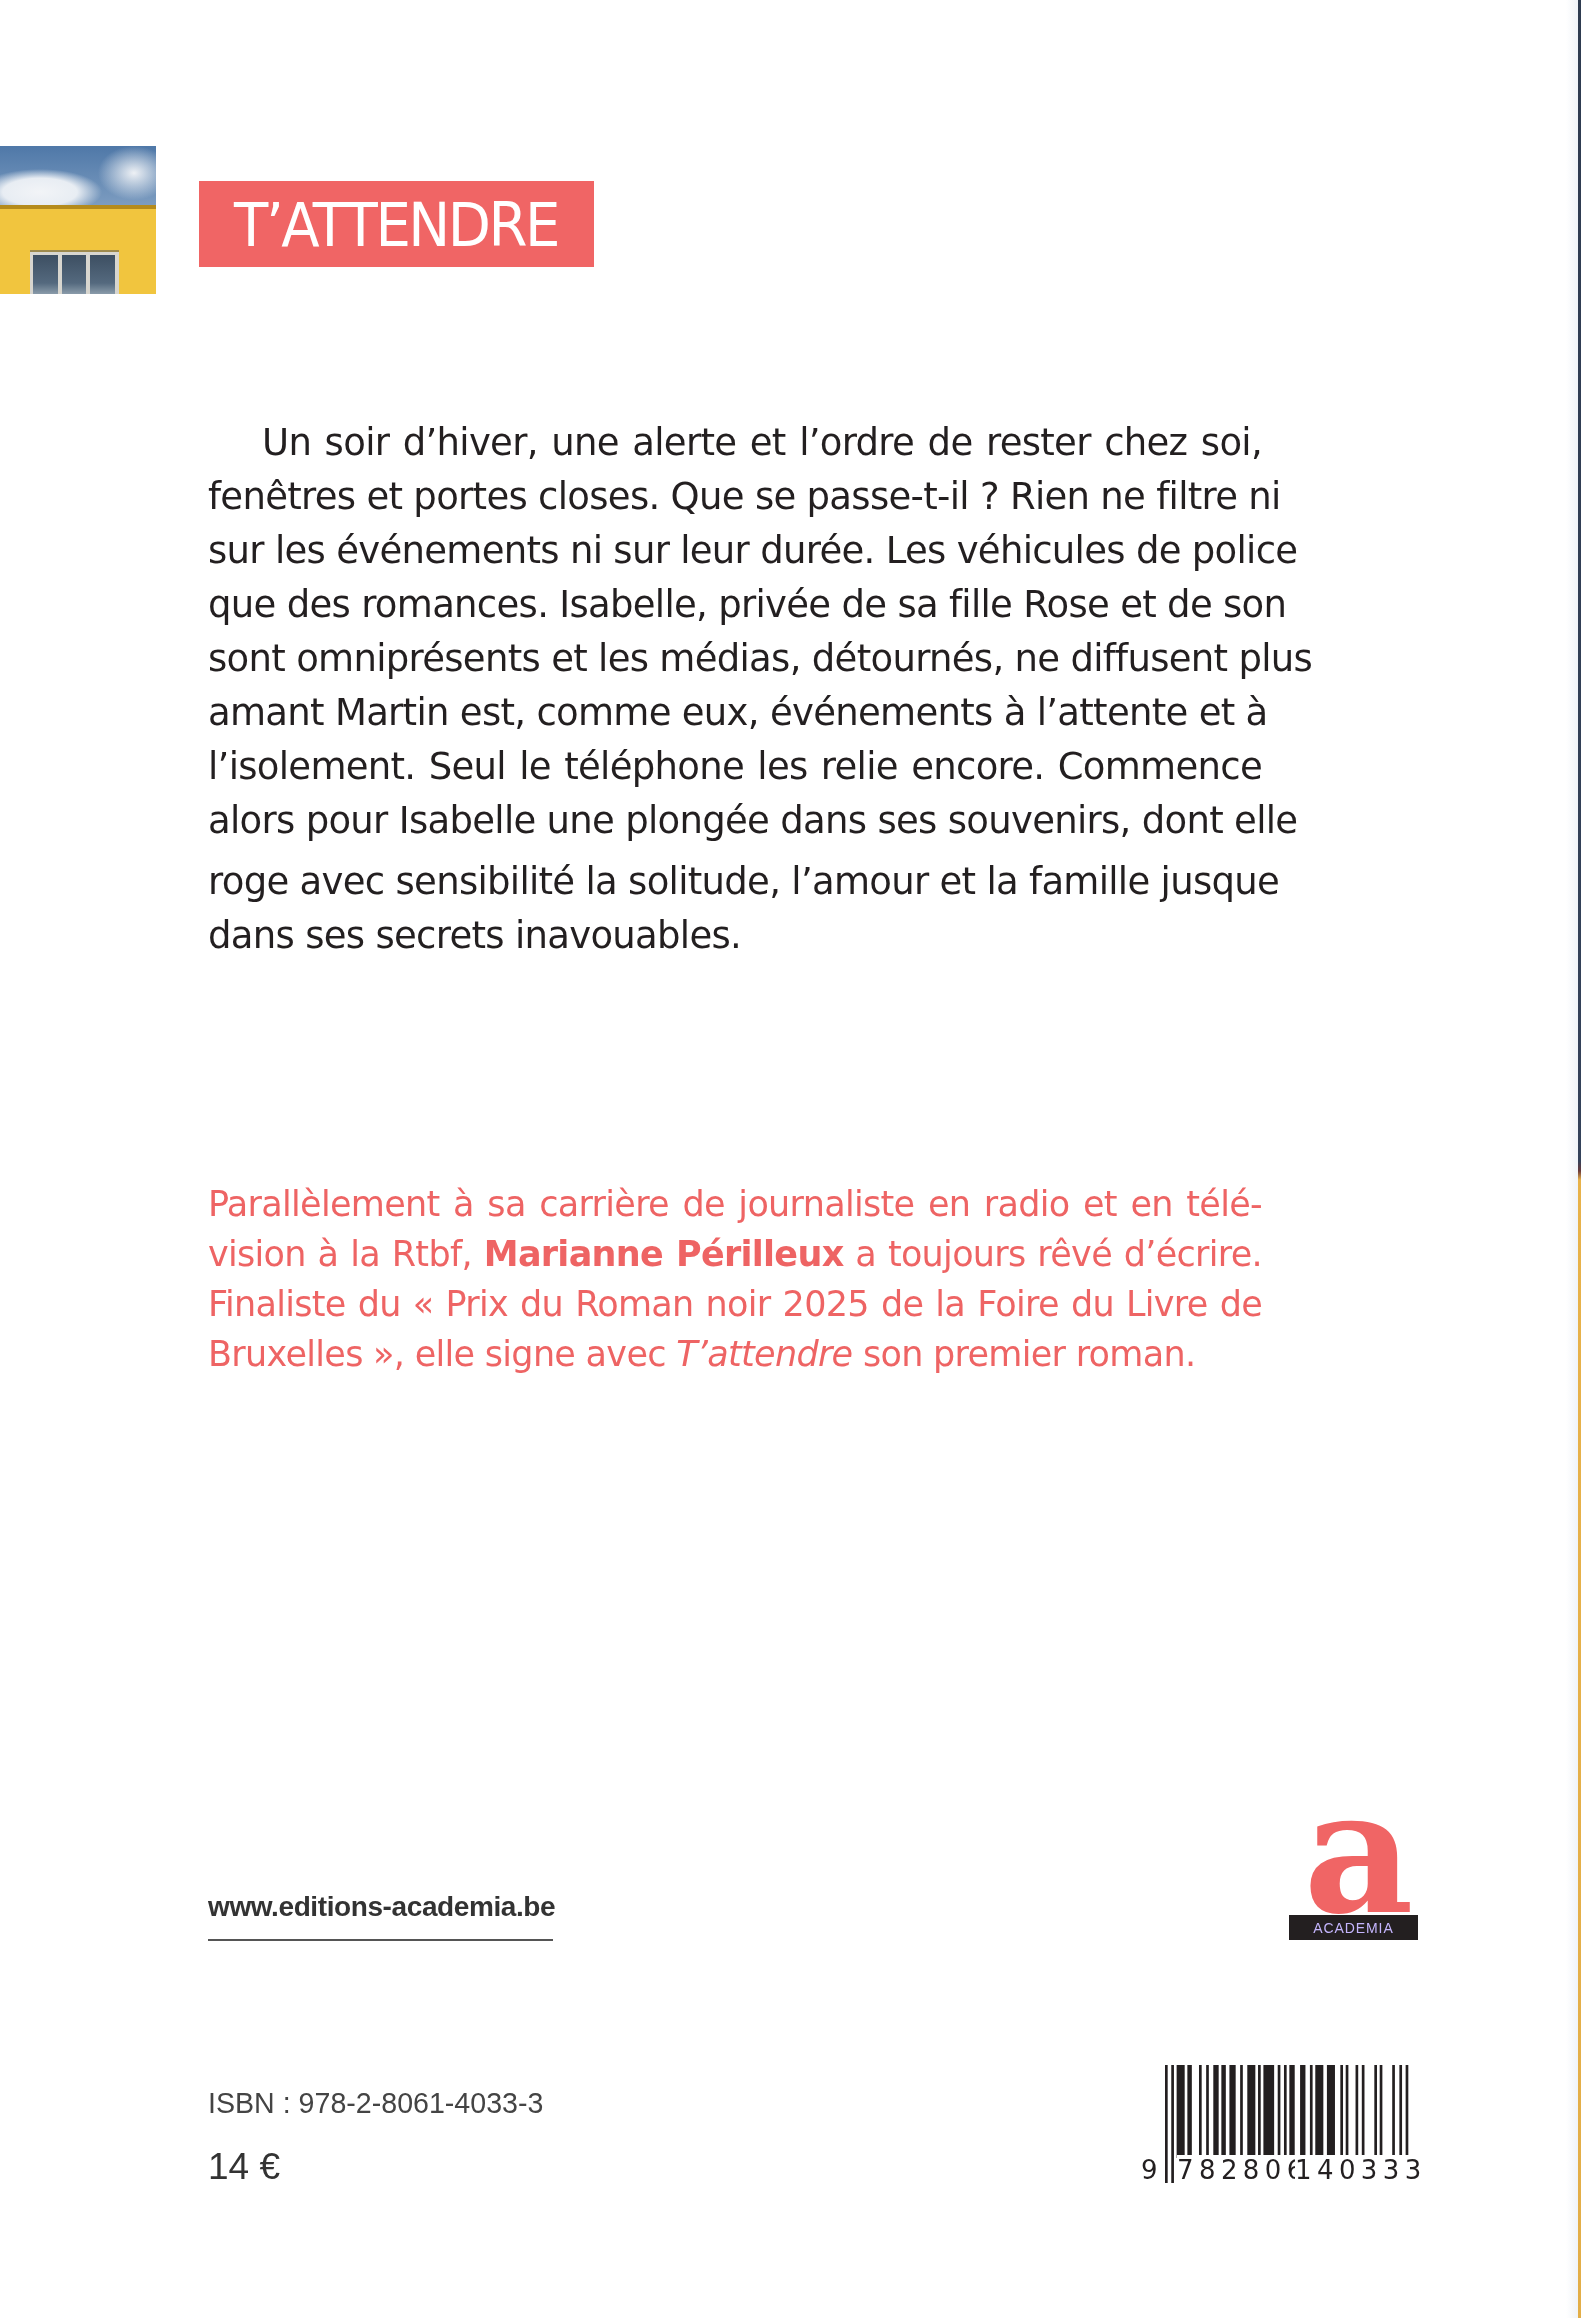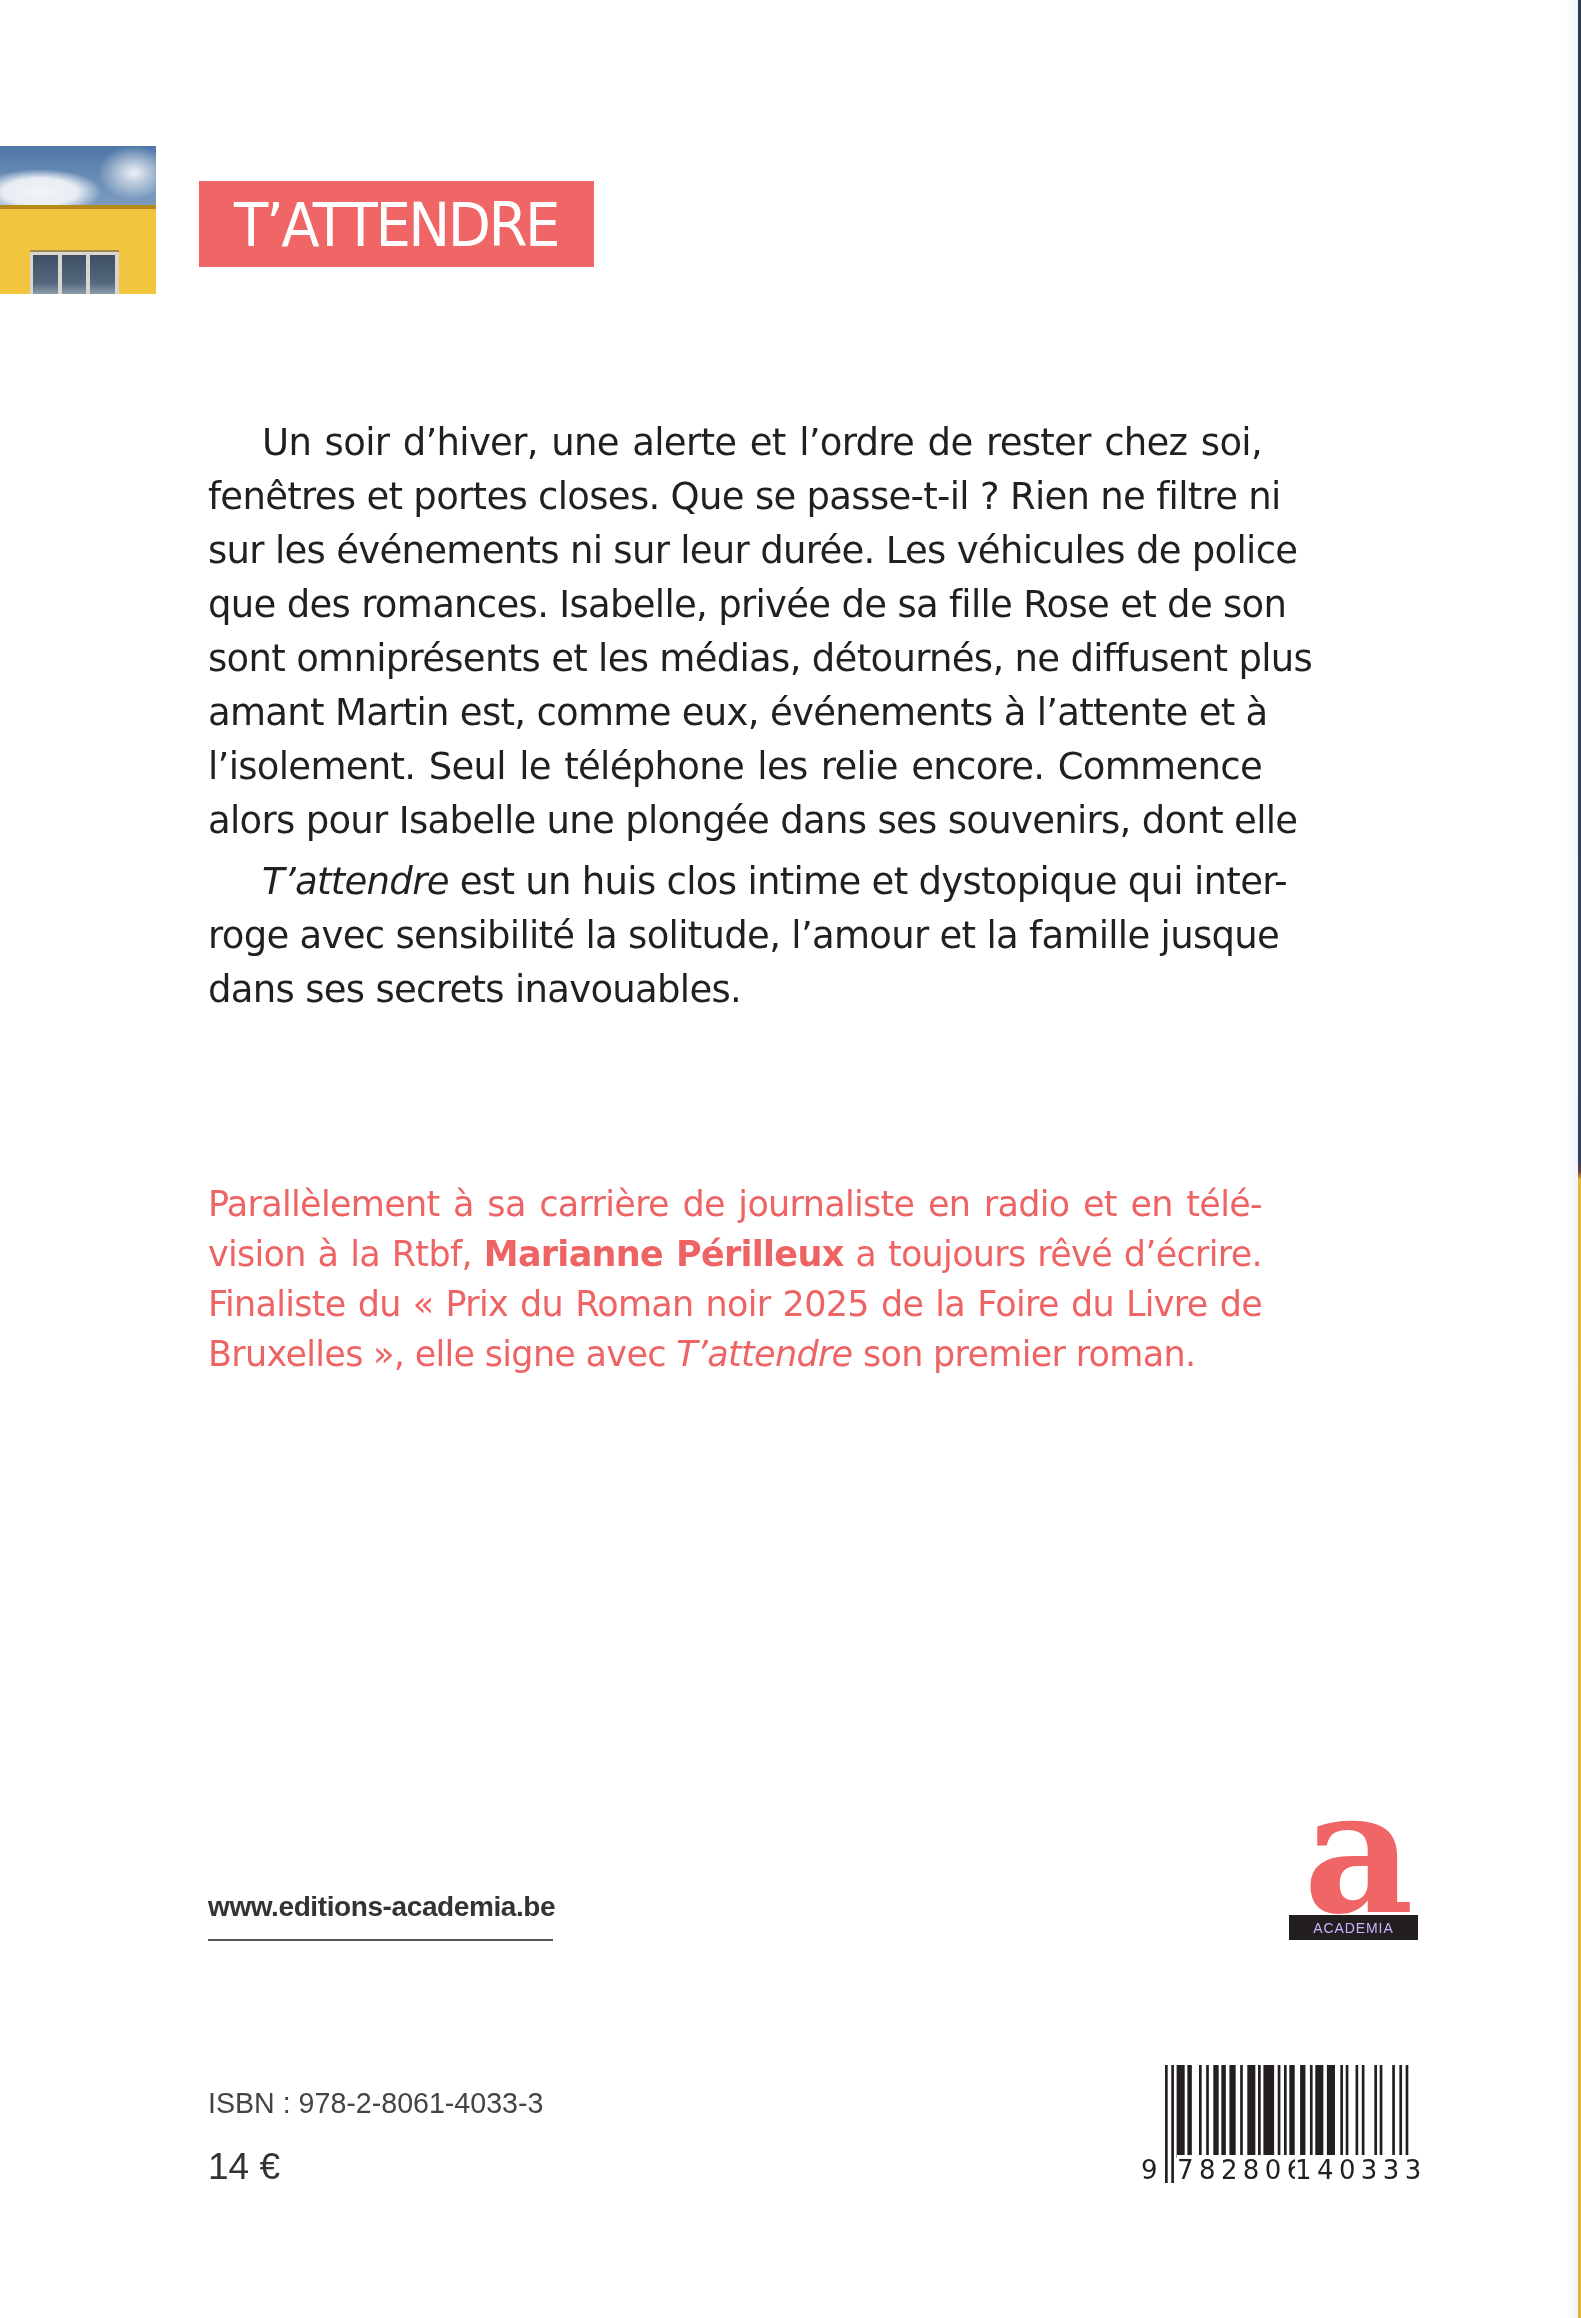--- a/index.html
+++ b/index.html
@@ -100,21 +100,20 @@
   <div class="text-block synopsis">
     <span class="line indent">Un soir d’hiver, une alerte et l’ordre de rester chez soi,</span>
     <span class="line">fenêtres et portes closes. Que se passe-t-il ? Rien ne filtre ni</span>
     <span class="line">sur les événements ni sur leur durée. Les véhicules de police</span>
     <span class="line">que des romances. Isabelle, privée de sa fille Rose et de son</span>
     <span class="line">sont omniprésents et les médias, détournés, ne diffusent plus</span>
     <span class="line">amant Martin est, comme eux, événements à l’attente et à</span>
     <span class="line">l’isolement. Seul le téléphone les relie encore. Commence</span>
     <span class="line">alors pour Isabelle une plongée dans ses souvenirs, dont elle</span>
     <div class="para-gap"></div>
-    <span class="line indent"><span class="ital">T’attendre</span><span> est un huis clos intime et dystopique qui inter-</span></span>
     <span class="line">roge avec sensibilité la solitude, l’amour et la famille jusque</span>
     <span class="line last">dans ses secrets inavouables.</span>
   </div>
 
   <div class="text-block bio">
     <span class="line">Parallèlement à sa carrière de journaliste en radio et en télé-</span>
     <span class="line"><span>vision à la Rtbf, </span><span class="bold">Marianne Périlleux</span><span> a toujours rêvé d’écrire.</span></span>
     <span class="line">Finaliste du « Prix du Roman noir 2025 de la Foire du Livre de</span>
     <span class="line last"><span>Bruxelles », elle signe avec </span><span class="ital">T’attendre</span><span> son premier roman.</span></span>
   </div>

